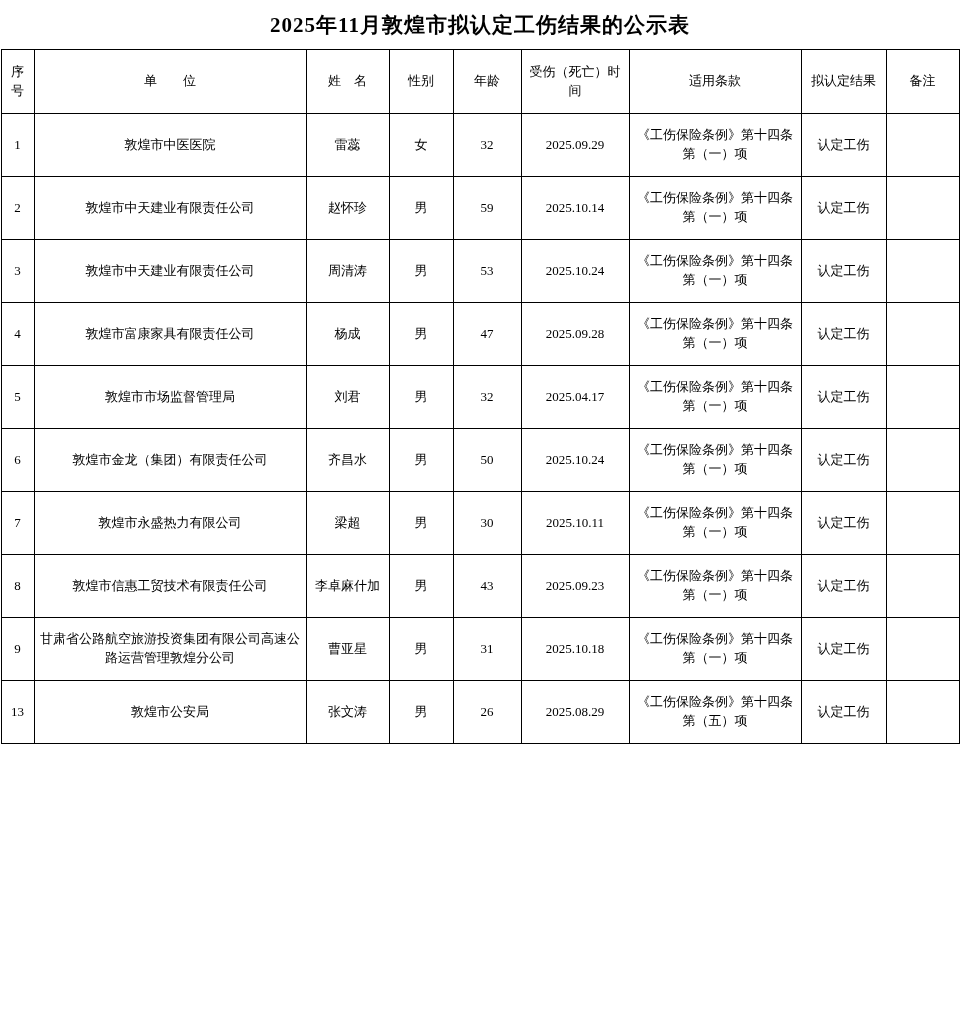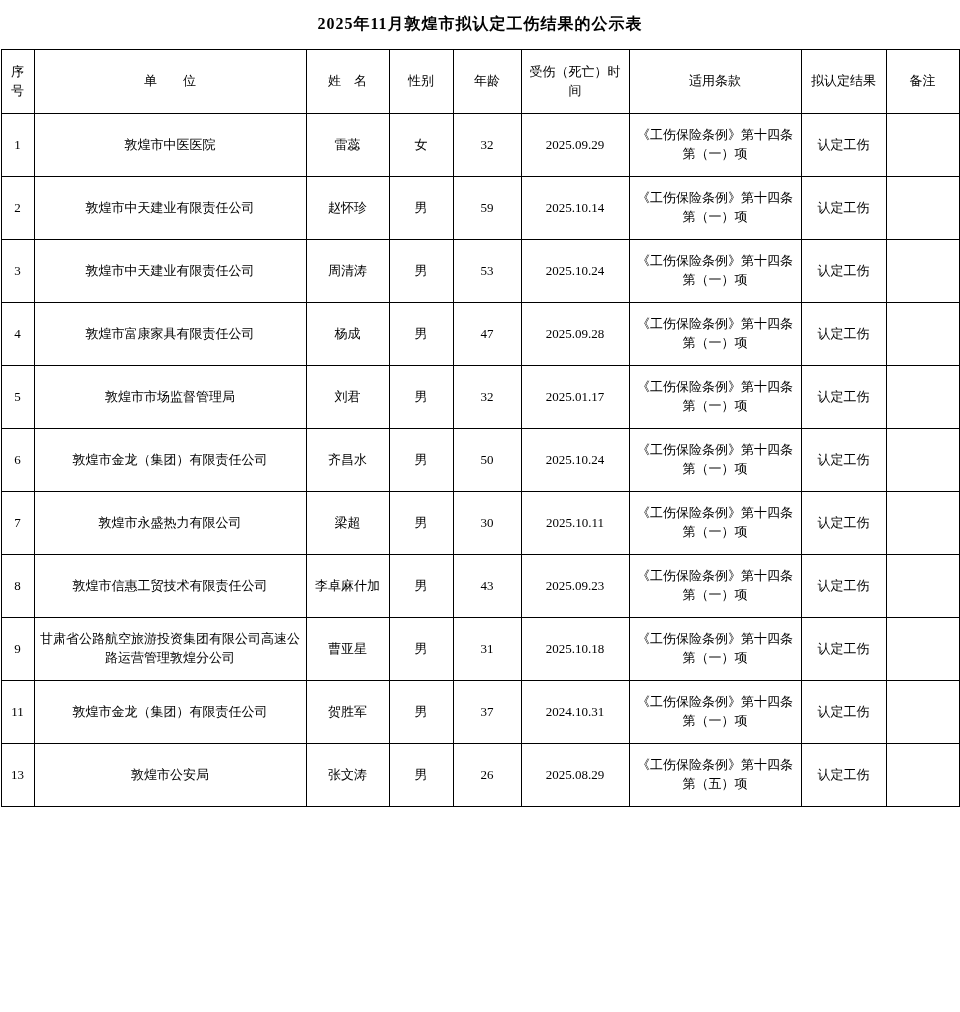--- a/index.html
+++ b/index.html
@@ -13,21 +13,21 @@
     width: 960px;
     height: 1012px;
     background: #ffffff;
     overflow: hidden;
   }
   .title {
     height: 49px;
     display: flex;
     align-items: center;
     justify-content: center;
-    font-size: 16px;
+    font-size: 21px;
     font-weight: bold;
     letter-spacing: 1px;
   }
   table.notice {
     border-collapse: collapse;
     table-layout: fixed;
     width: 958px;
     margin: 0 auto;
   }
   table.notice th,
@@ -133,21 +133,21 @@
           <td class="c6">《工伤保险条例》第十四条第（一）项</td>
           <td class="c7">认定工伤</td>
           <td class="c8"></td>
         </tr>
         <tr>
           <td class="c0">5</td>
           <td class="c1">敦煌市市场监督管理局</td>
           <td class="c2">刘君</td>
           <td class="c3">男</td>
           <td class="c4">32</td>
-          <td class="c5">2025.01.17</td>
+          <td class="c5">2025.04.17</td>
           <td class="c6">《工伤保险条例》第十四条第（一）项</td>
           <td class="c7">认定工伤</td>
           <td class="c8"></td>
         </tr>
         <tr>
           <td class="c0">6</td>
           <td class="c1">敦煌市金龙（集团）有限责任公司</td>
           <td class="c2">齐昌水</td>
           <td class="c3">男</td>
           <td class="c4">50</td>
@@ -178,31 +178,20 @@
           <td class="c7">认定工伤</td>
           <td class="c8"></td>
         </tr>
         <tr>
           <td class="c0">9</td>
           <td class="c1">甘肃省公路航空旅游投资集团有限公司高速公路运营管理敦煌分公司</td>
           <td class="c2">曹亚星</td>
           <td class="c3">男</td>
           <td class="c4">31</td>
           <td class="c5">2025.10.18</td>
-          <td class="c6">《工伤保险条例》第十四条第（一）项</td>
-          <td class="c7">认定工伤</td>
-          <td class="c8"></td>
-        </tr>
-        <tr>
-          <td class="c0">11</td>
-          <td class="c1">敦煌市金龙（集团）有限责任公司</td>
-          <td class="c2">贺胜军</td>
-          <td class="c3">男</td>
-          <td class="c4">37</td>
-          <td class="c5">2024.10.31</td>
           <td class="c6">《工伤保险条例》第十四条第（一）项</td>
           <td class="c7">认定工伤</td>
           <td class="c8"></td>
         </tr>
         <tr>
           <td class="c0">13</td>
           <td class="c1">敦煌市公安局</td>
           <td class="c2">张文涛</td>
           <td class="c3">男</td>
           <td class="c4">26</td>

